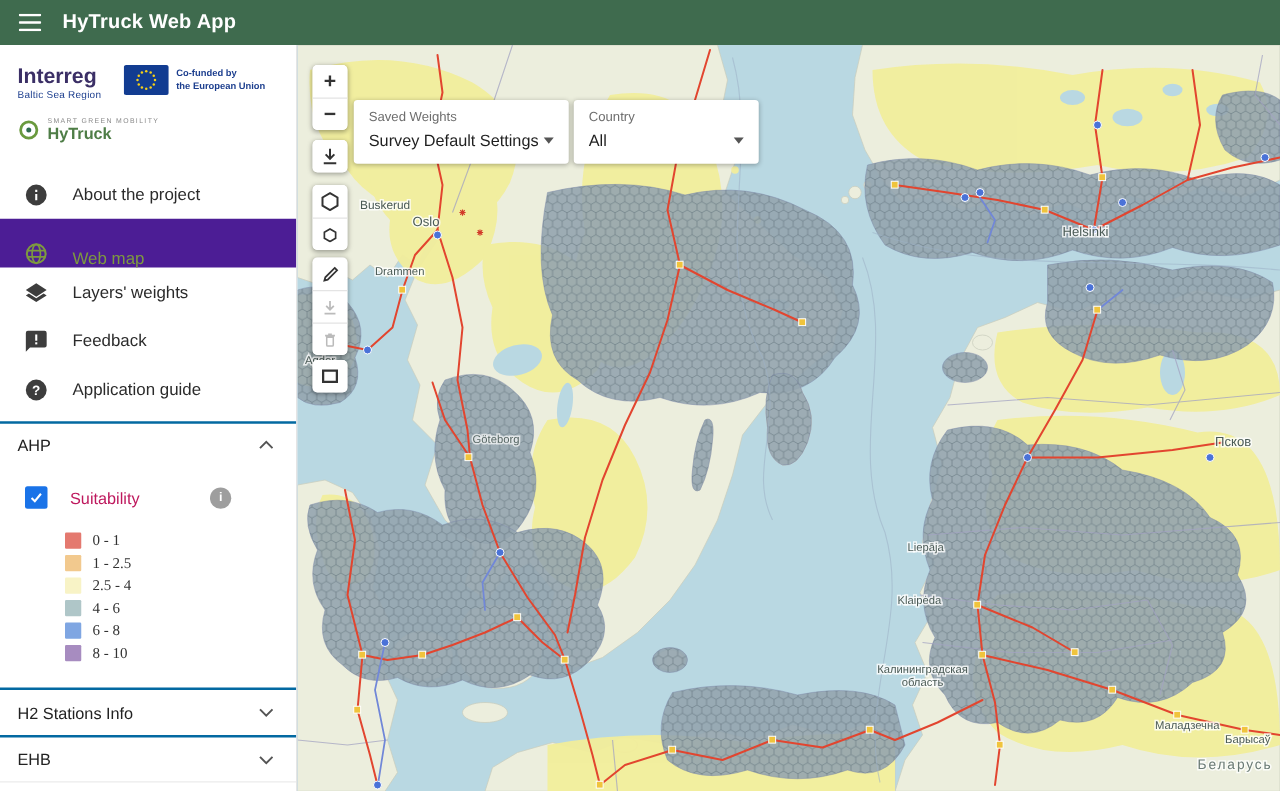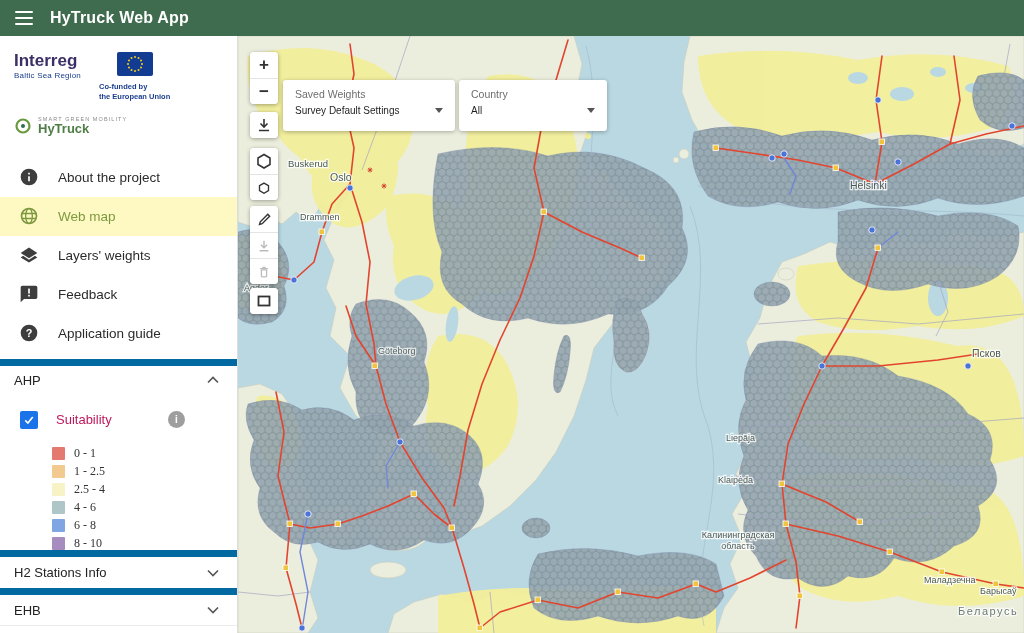--- a/index.html
+++ b/index.html
@@ -13,37 +13,37 @@
   .app-title { color:#fff; font-size:16px; font-weight:700; margin-left:14px; letter-spacing:.2px; }
 
   .body-row { flex:1; display:flex; height:597px; }
 
   
   .sidebar { width:238px; flex:0 0 238px; background:#fff; border-right:1px solid #ddd; position:relative; overflow:hidden; }
   .logos { padding:16px 14px 8px 14px; }
   .logo-row { display:flex; align-items:flex-start; gap:10px; }
   .interreg-name { font-size:17px; font-weight:700; color:#3b2f66; line-height:1; }
   .interreg-region { font-size:8px; font-weight:400; color:#1c3e8e; margin-top:2px; letter-spacing:.2px; }
-  .eu-block { display:flex; align-items:center; gap:6px; margin-left:8px;flex-direction:column; }
+  .eu-block { display:flex; align-items:center; gap:6px; margin-left:8px; }
   .eu-text { font-size:7.5px; font-weight:700; color:#1c3e8e; line-height:1.3; }
   .hytruck-logo { display:flex; align-items:center; gap:6px; margin-top:14px; }
   .tagline { font-size:5.5px; color:#8a8a8a; letter-spacing:1.1px; }
   .brand { font-size:13px; font-weight:700; color:#4e7d46; line-height:1.1; }
 
   
   .nav { margin-top:14px; }
   .nav-item { height:39px; display:flex; align-items:center; padding:0 18px; gap:18px; cursor:pointer; }
   .nav-item .nav-icon { width:22px; height:22px; color:#3d3d3d; display:flex; align-items:center; justify-content:center; }
   .nav-label { font-size:13.5px; color:#2b2b2b; }
-  .nav-item.active { background:#fef9c3; }
+  .nav-item.active { background:#4c1d95;align-items:flex-end; }
   .nav-item.active .nav-icon { color:#7d993f; }
   .nav-item.active .nav-label { color:#7d993f; }
 
   
-  .sec-header { height:36px; display:flex; align-items:center; justify-content:space-between; padding:0 18px 0 14px; border-top:7px solid #0369a1; cursor:pointer; margin-top:6px; }
+  .sec-header { height:36px; display:flex; align-items:center; justify-content:space-between; padding:0 18px 0 14px; border-top:2px solid #0369a1; cursor:pointer; margin-top:6px; }
   .sec-title { font-size:13px; color:#222; }
   .chev { display:flex; }
 
   .suit-row { display:flex; align-items:center; padding:0 18px 0 20px; height:34px; margin-top:8px; }
   .checkbox { width:18px; height:18px; background:#1a73e8; border-radius:2px; display:flex; align-items:center; justify-content:center; cursor:pointer; }
   .suit-label { font-size:13px; color:#be185d; margin-left:18px; }
   .info-dot { margin-left:auto; margin-right:34px; width:17px; height:17px; border-radius:50%; background:#9e9e9e; color:#fff; font-size:10px; display:flex; align-items:center; justify-content:center; font-weight:700; }
 
   .legend { padding:8px 0 10px 52px;font-family:Liberation Serif, serif; }
   .legend-row { display:flex; align-items:center; height:18px; gap:9px; }
@@ -59,21 +59,21 @@
   .map svg.basemap { position:absolute; left:0; top:0; }
 
   .map-ctl { position:absolute; left:12px; width:28px; background:#fff; border-radius:4px; box-shadow:0 1px 4px rgba(0,0,0,.35); overflow:hidden; }
   .ctl-btn { width:28px; height:26px; display:flex; align-items:center; justify-content:center; background:#fff; border:none; cursor:pointer; font-size:17px; font-weight:700; color:#333; }
   .ctl-btn + .ctl-btn { border-top:1px solid #e4e4e4; }
   .ctl-btn.disabled { color:#bbb; cursor:default; }
 
   .filter-card { position:absolute; top:12px; height:51px; background:#fff; border-radius:3px; box-shadow:0 1px 4px rgba(0,0,0,.3); padding:8px 12px 6px 12px;margin-top:32px; }
   .filter-label { font-size:10.5px; color:#6e6e6e; display:block; }
   .filter-value-row { display:flex; align-items:center; margin-top:5px; }
-  .filter-value { font-size:10px; color:#1f1f1f; }
+  .filter-value { font-size:13px; color:#1f1f1f; }
   .dd-arrow { width:0; height:0; border-left:4.5px solid transparent; border-right:4.5px solid transparent; border-top:5px solid #555; margin-left:auto; }
 </style>
 </head>
 <body>
 
 <div class="app">
 
   <div class="header">
     <button class="hamburger">
       <svg width="18" height="14" viewBox="0 0 18 14">

